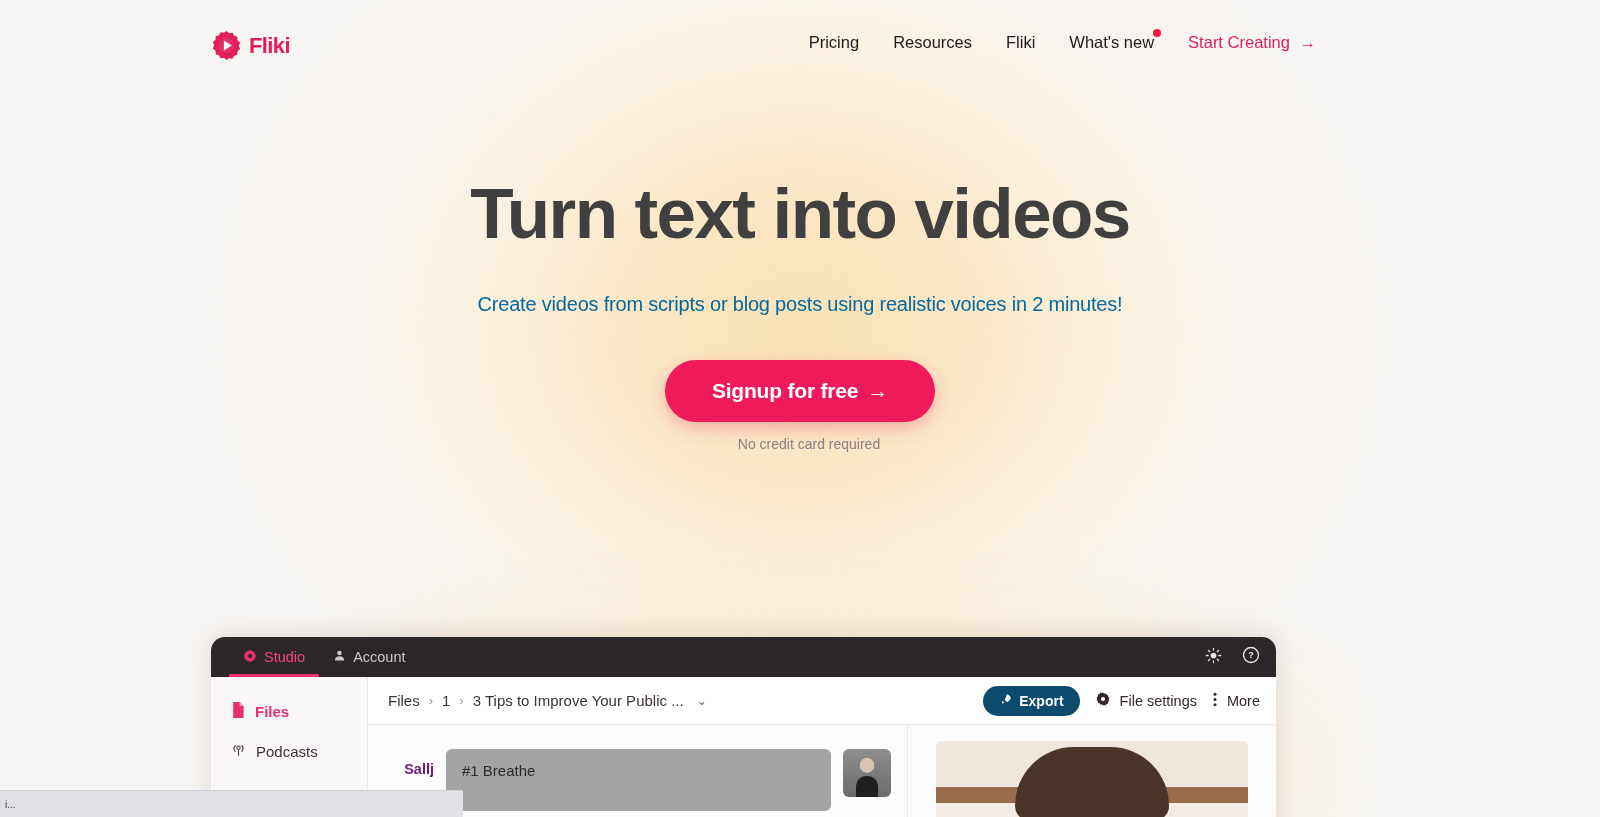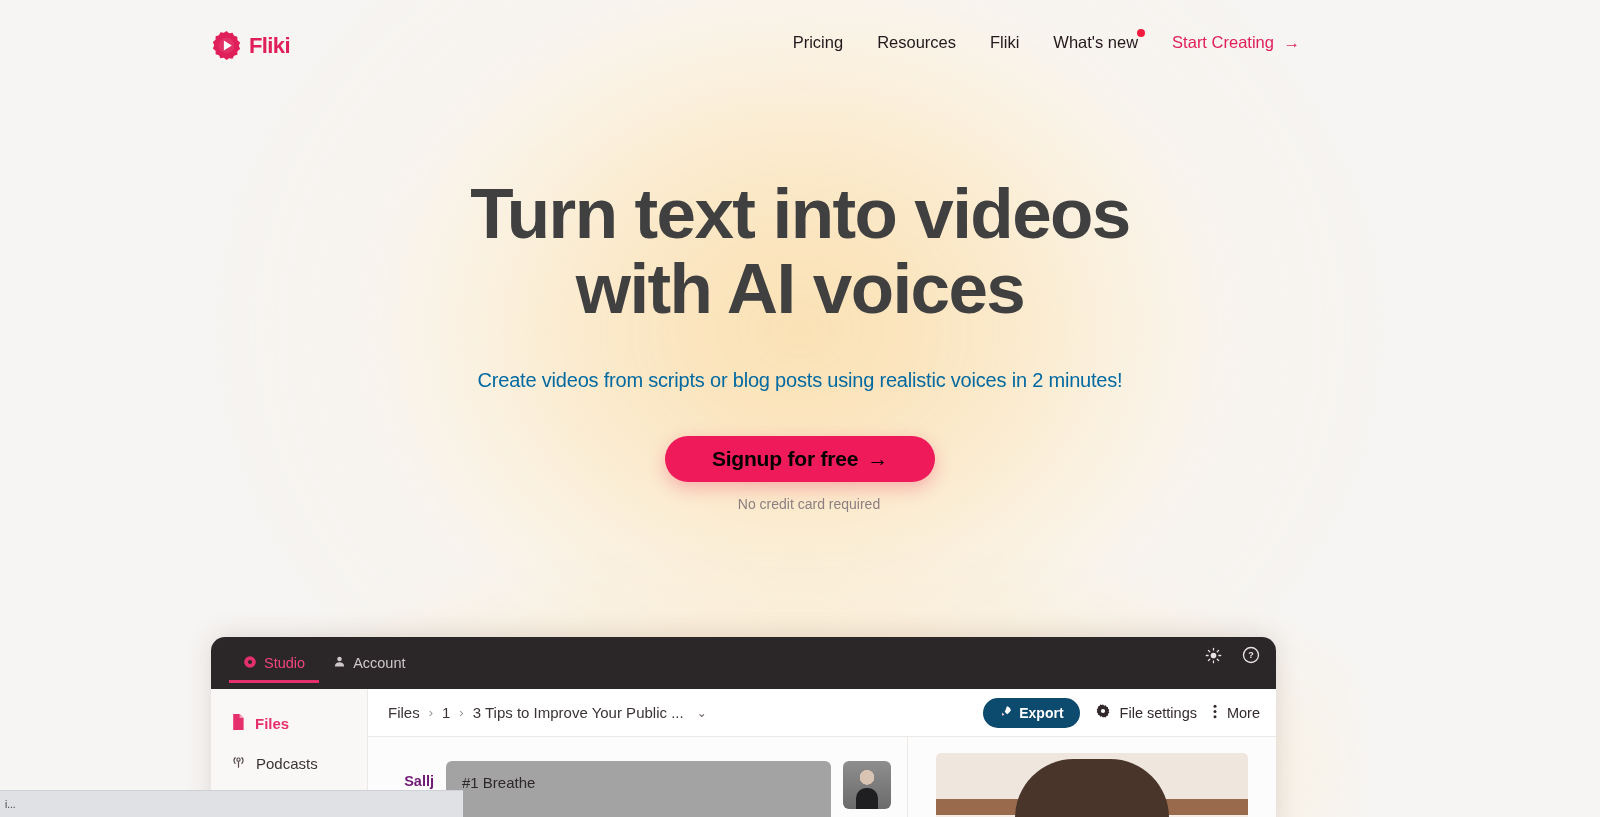--- a/index.html
+++ b/index.html
@@ -64,21 +64,21 @@
   .logo-text {
     font-size: 22px;
     font-weight: 700;
     color: #e01e5a;
     letter-spacing: -0.6px;
     line-height: 1;
     text-align: center;
   }
   nav {
     position: absolute;
-    right: 300px; top: 33px;
+    right: 284px; top: 33px;
     display: flex; align-items: center; gap: 0;
   }
   nav a {
     font-size: 16.5px;
     color: #23181c;
     text-decoration: none;
     padding: 0 17px;
     position: relative;
     white-space: nowrap;
   }
@@ -113,26 +113,26 @@
     color: #0369a1;
     font-weight: 400;
     letter-spacing: -0.2px;
   }
   .cta-btn {
     display: inline-flex;
     align-items: center;
     justify-content: center;
     gap: 9px;
     margin-top: 44px;
-    height: 46px;
+    height: 62px;
     padding: 0 47px;
     border: none;
     border-radius: 999px;
     background: #ef1a5a;
-    color: #000000;
+    color: #ffffff;
     font-size: 21px;
     font-weight: 700;
     font-family: "Liberation Sans", sans-serif;
     cursor: pointer;
     box-shadow: 0 6px 18px rgba(239,26,90,0.28);
     letter-spacing: -0.2px;
   }
   .cta-note {
     margin-top: 14px;
     font-size: 14px;
@@ -145,21 +145,21 @@
     position: absolute;
     left: 211px; top: 637px;
     width: 1065px; height: 200px;
     border-radius: 14px 14px 0 0;
     overflow: hidden;
     box-shadow: 0 -2px 26px rgba(60,30,20,0.13);
     z-index: 6;
     background: #ffffff;
   }
   .app-topbar {
-    height: 52px;
+    height: 40px;
     background: #2b2627;
     display: flex;
     align-items: center;
     padding-left: 18px;
     position: relative;
   }
   .app-tab {
     display: flex; align-items: center; gap: 7px;
     height: 40px;
     padding: 0 14px;
@@ -359,21 +359,20 @@
         <span>Start Creating</span>
         <span class="arrow-r">→</span>
       </a>
     </nav>
 
   </header>
 
   <section id="hero">
     <h1>
       <span class="line">Turn text into videos</span>
-      <span class="line">with AI voices</span>
     </h1>
     <p class="sub">Create videos from scripts or blog posts using realistic voices in 2 minutes!</p>
 
     <button class="cta-btn">
       <span>Signup for free</span>
       <span>→</span>
     </button>
 
     <div class="cta-note">No credit card required</div>
   </section>

